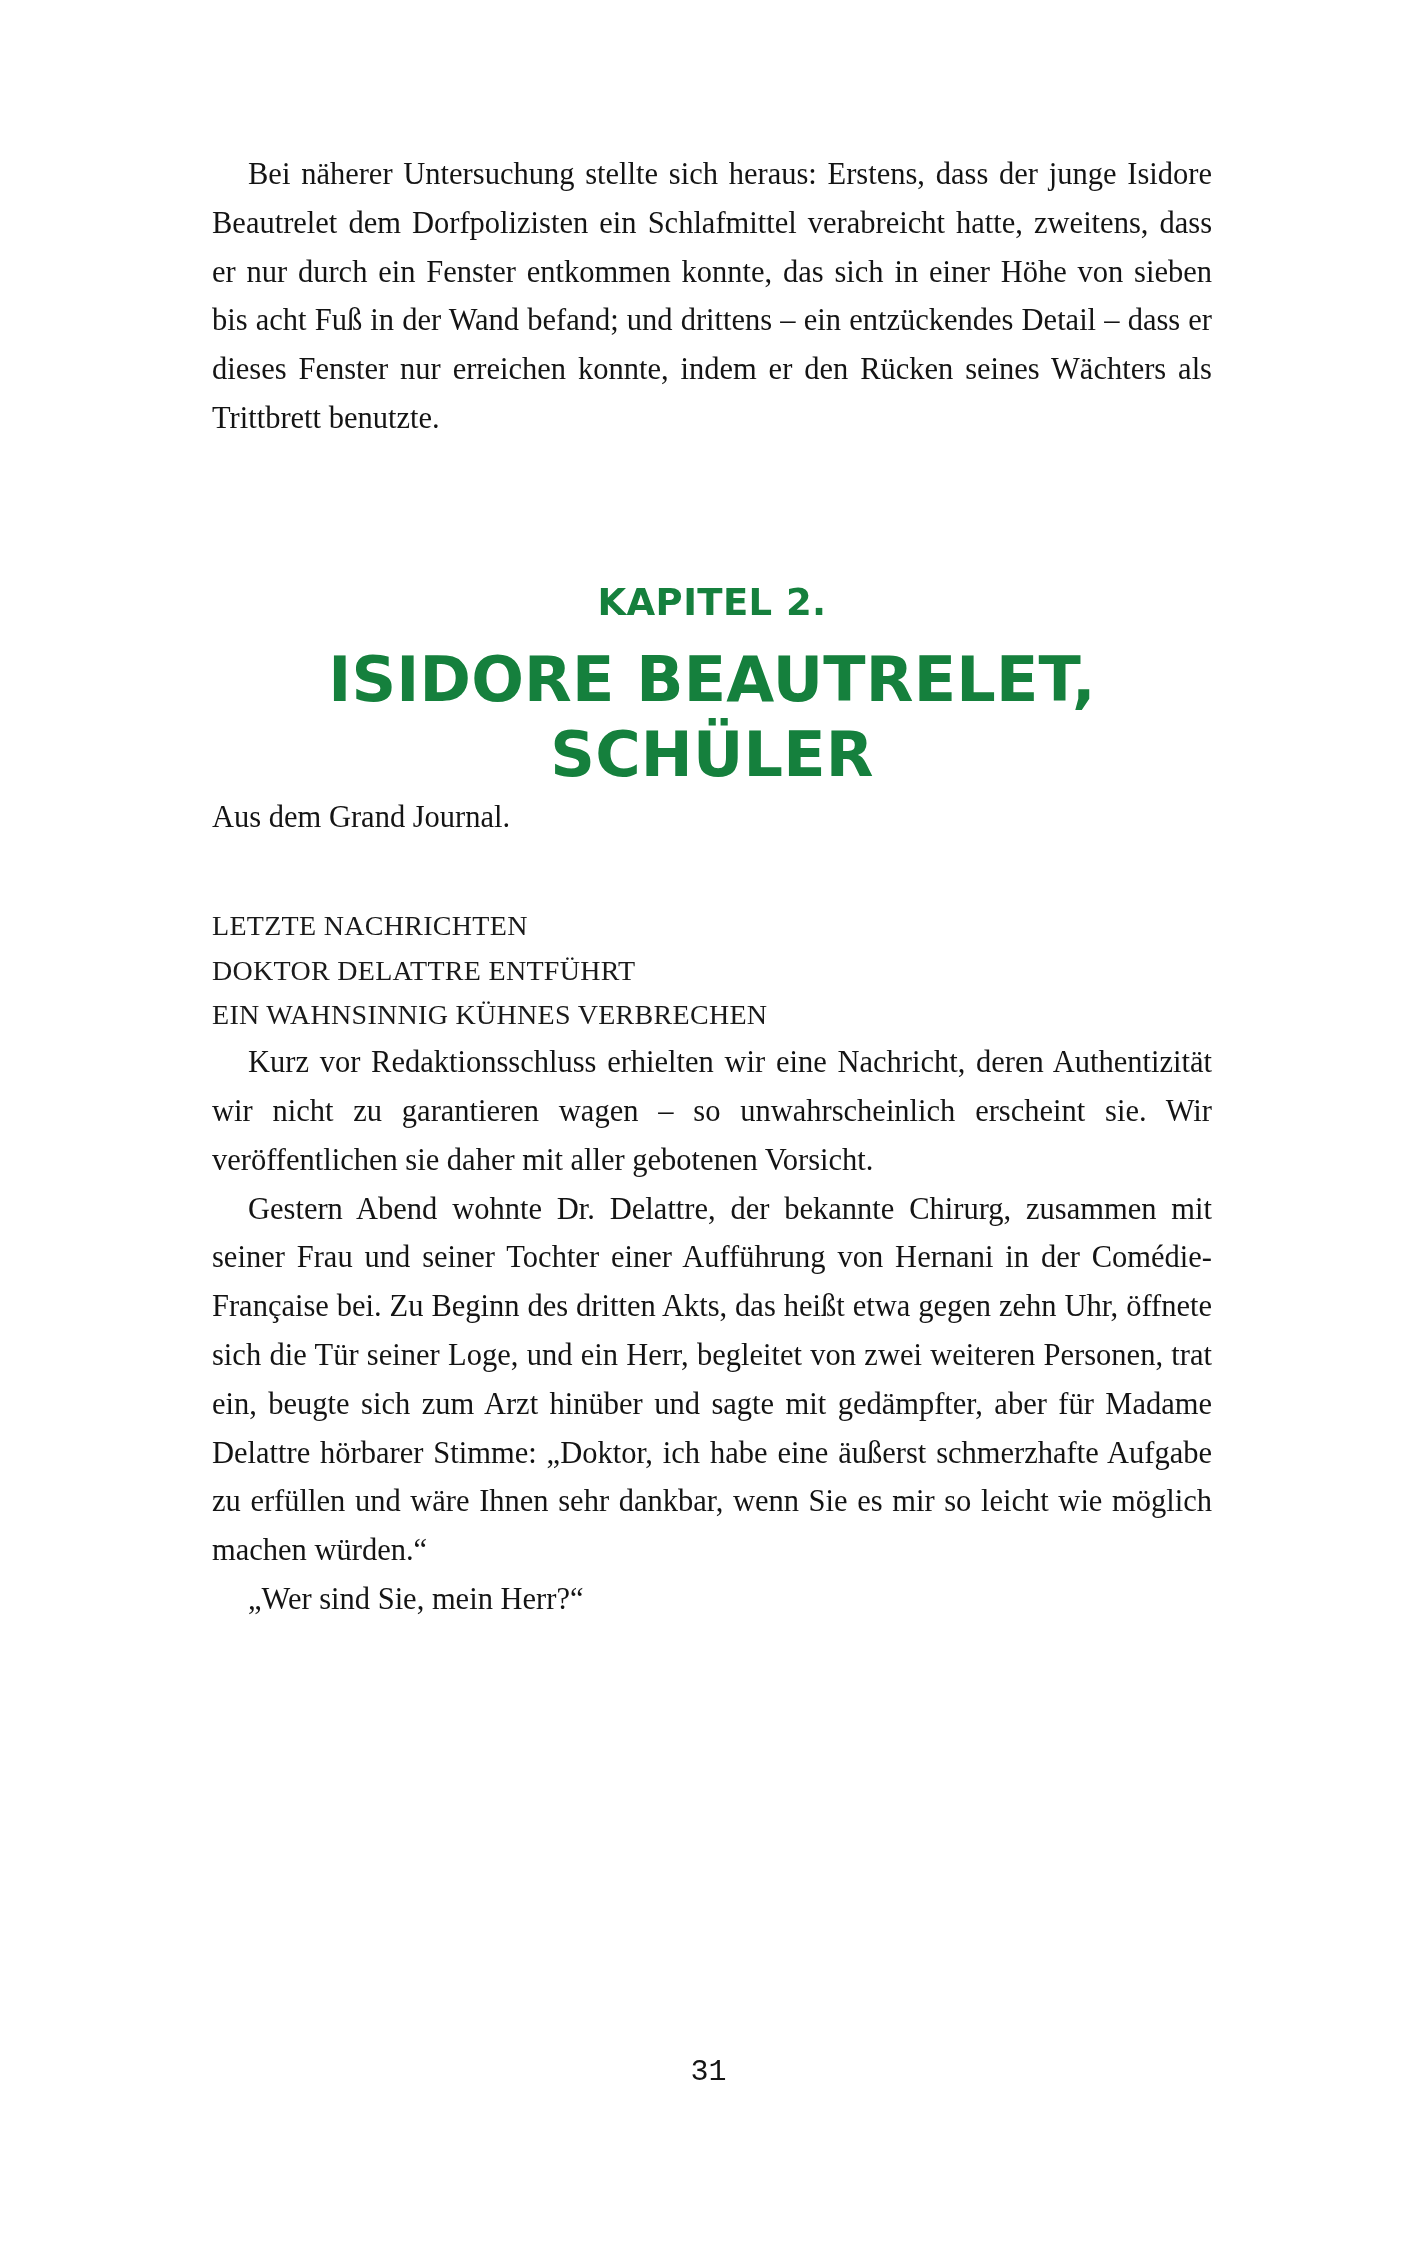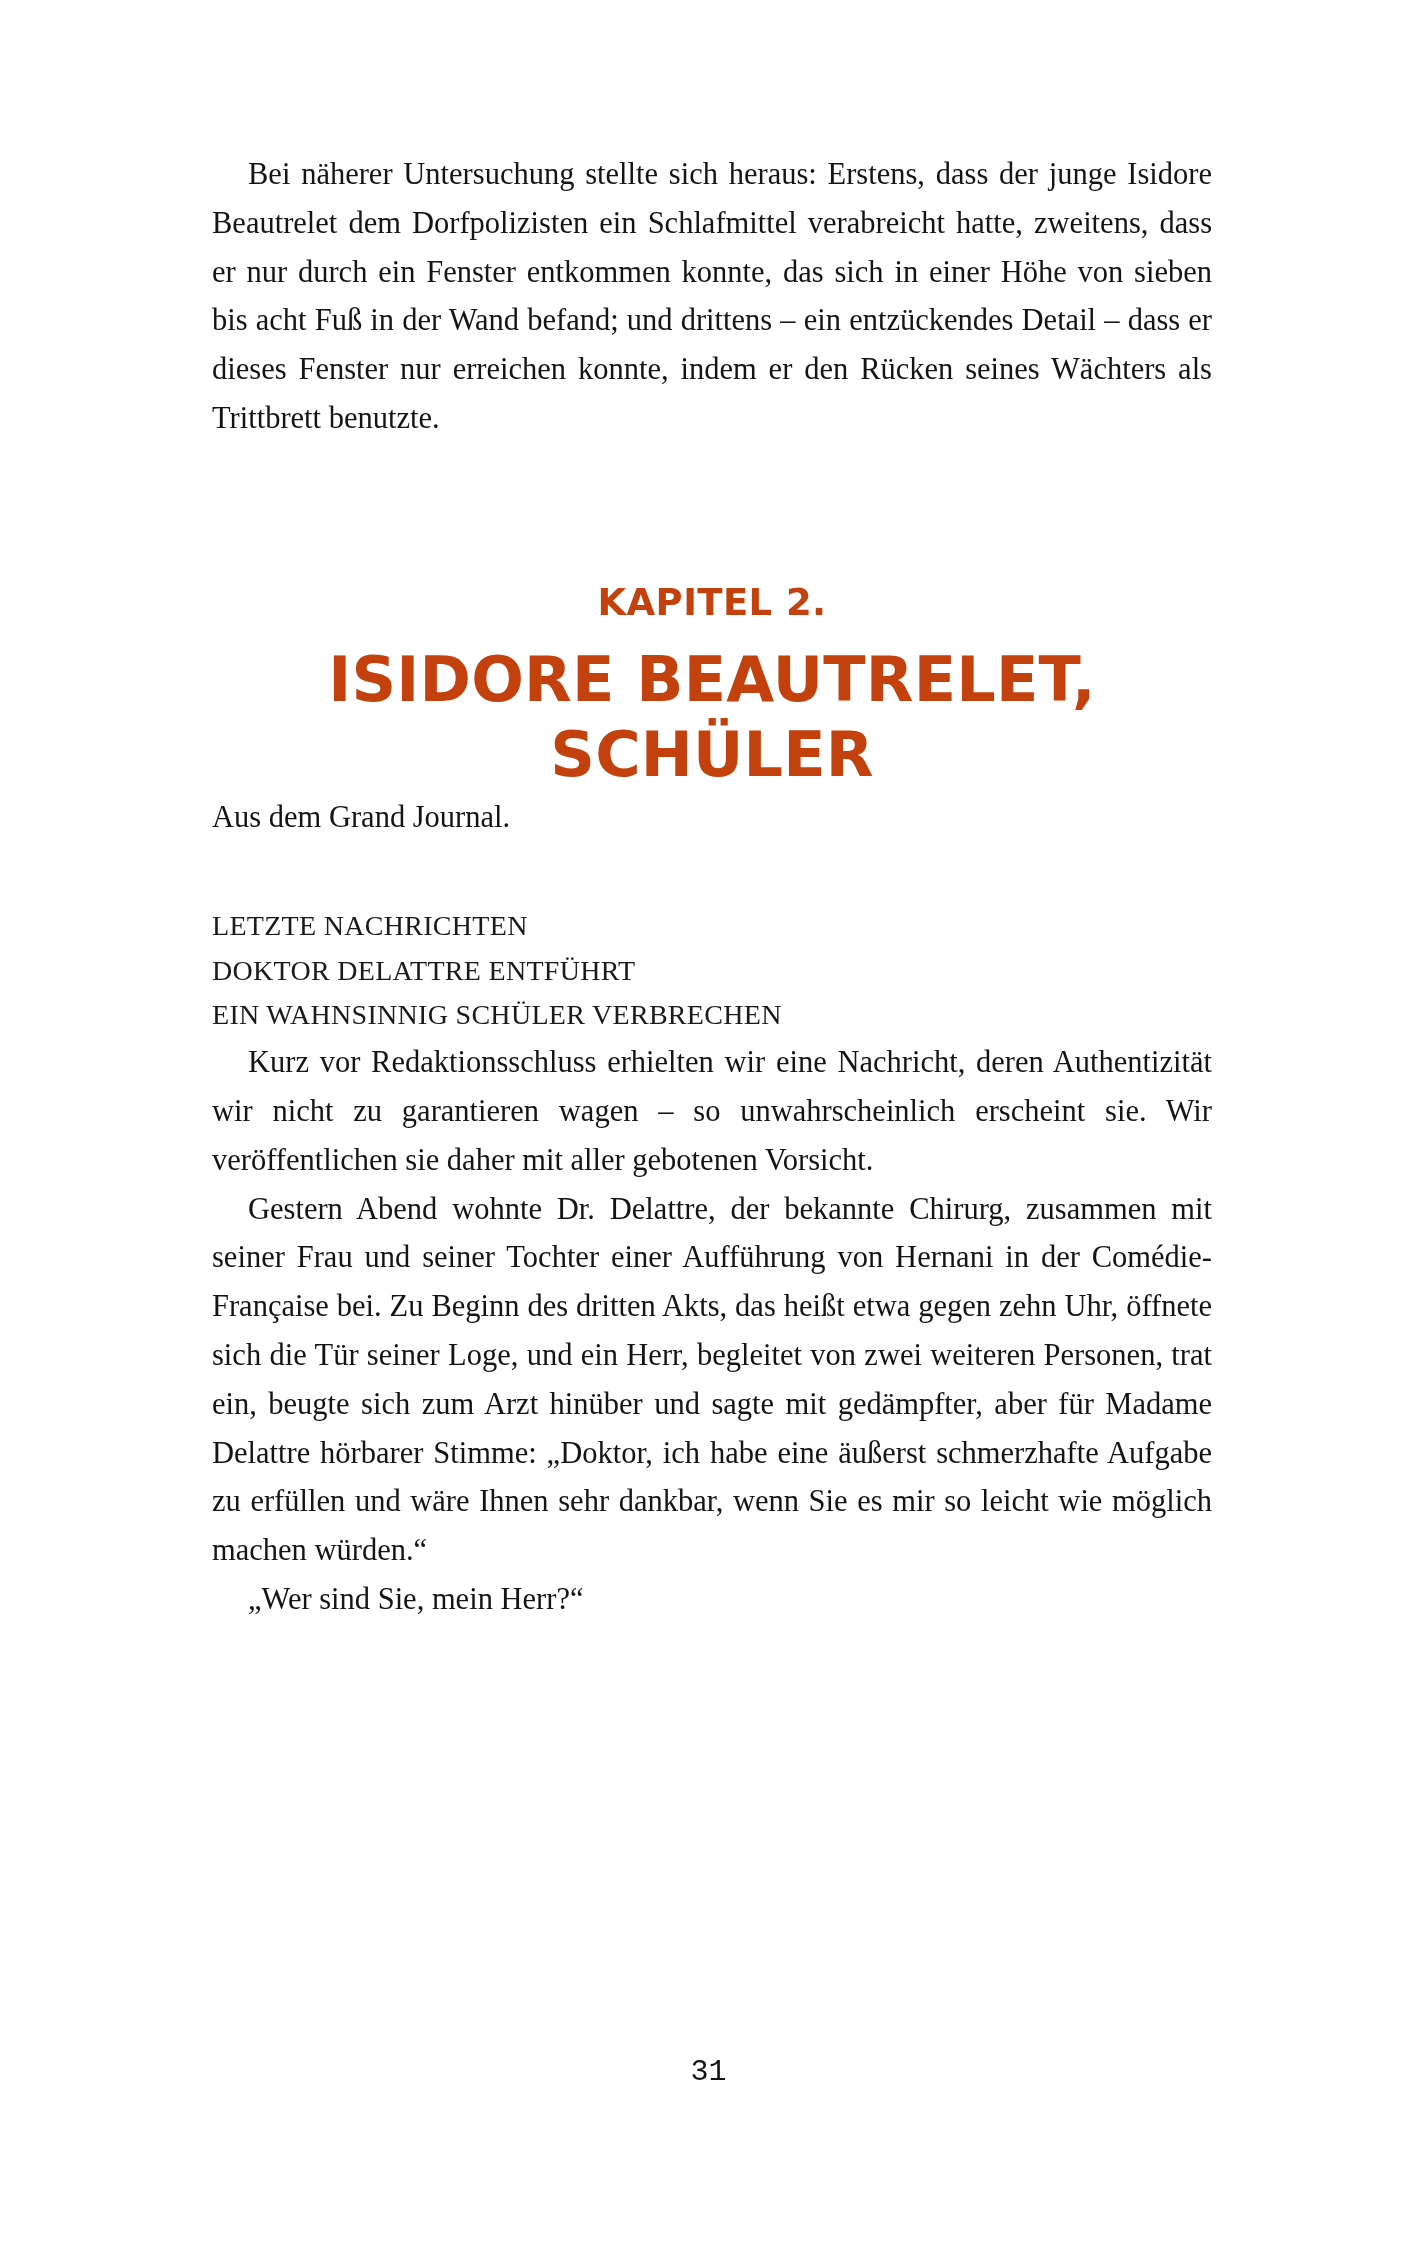--- a/index.html
+++ b/index.html
@@ -34,21 +34,21 @@
     hyphens: manual;
   }
   p.indent {
     text-indent: 36px;
   }
   .chapter-block {
     margin-top: 138px;
     text-align: center;
     font-family: "DejaVu Sans", sans-serif;
     font-weight: bold;
-    color: #c2410c;
+    color: #15803d;
   }
   .chapter-number {
     font-size: 37px;
     letter-spacing: 0.4px;
     margin-bottom: 18px;
   }
   .chapter-title {
     font-size: 62px;
     line-height: 1.22;
     letter-spacing: 0.2px;
@@ -91,21 +91,21 @@
     <div class="chapter-block">
       <div class="chapter-number">KAPITEL 2.</div>
       <div class="chapter-title">ISIDORE BEAUTRELET, SCHÜLER</div>
     </div>
 
     <p class="body source-line">Aus dem Grand Journal.</p>
 
     <div class="headline-block">
       <div>LETZTE NACHRICHTEN</div>
       <div>DOKTOR DELATTRE ENTFÜHRT</div>
-      <div>EIN WAHNSINNIG SCHÜLER VERBRECHEN</div>
+      <div>EIN WAHNSINNIG KÜHNES VERBRECHEN</div>
     </div>
 
     <p class="body indent para-gap">Kurz vor Redaktionsschluss erhielten wir eine Nachricht, deren Authentizität wir nicht zu garantieren wagen – so unwahrscheinlich erscheint sie. Wir veröffentlichen sie daher mit aller gebotenen Vorsicht.</p>
     <p class="body indent para-gap">Gestern Abend wohnte Dr. Delattre, der bekannte Chirurg, zusammen mit seiner Frau und seiner Tochter einer Aufführung von Hernani in der Comédie-Française bei. Zu Beginn des dritten Akts, das heißt etwa gegen zehn Uhr, öffnete sich die Tür seiner Loge, und ein Herr, begleitet von zwei weiteren Personen, trat ein, beugte sich zum Arzt hinüber und sagte mit gedämpfter, aber für Madame Delattre hörbarer Stimme: „Doktor, ich habe eine äußerst schmerzhafte Aufgabe zu erfüllen und wäre Ihnen sehr dankbar, wenn Sie es mir so leicht wie möglich machen würden.“</p>
     <p class="body indent para-gap">„Wer sind Sie, mein Herr?“</p>
 
   </div>
 
   <div class="folio">31</div>
 </div>

